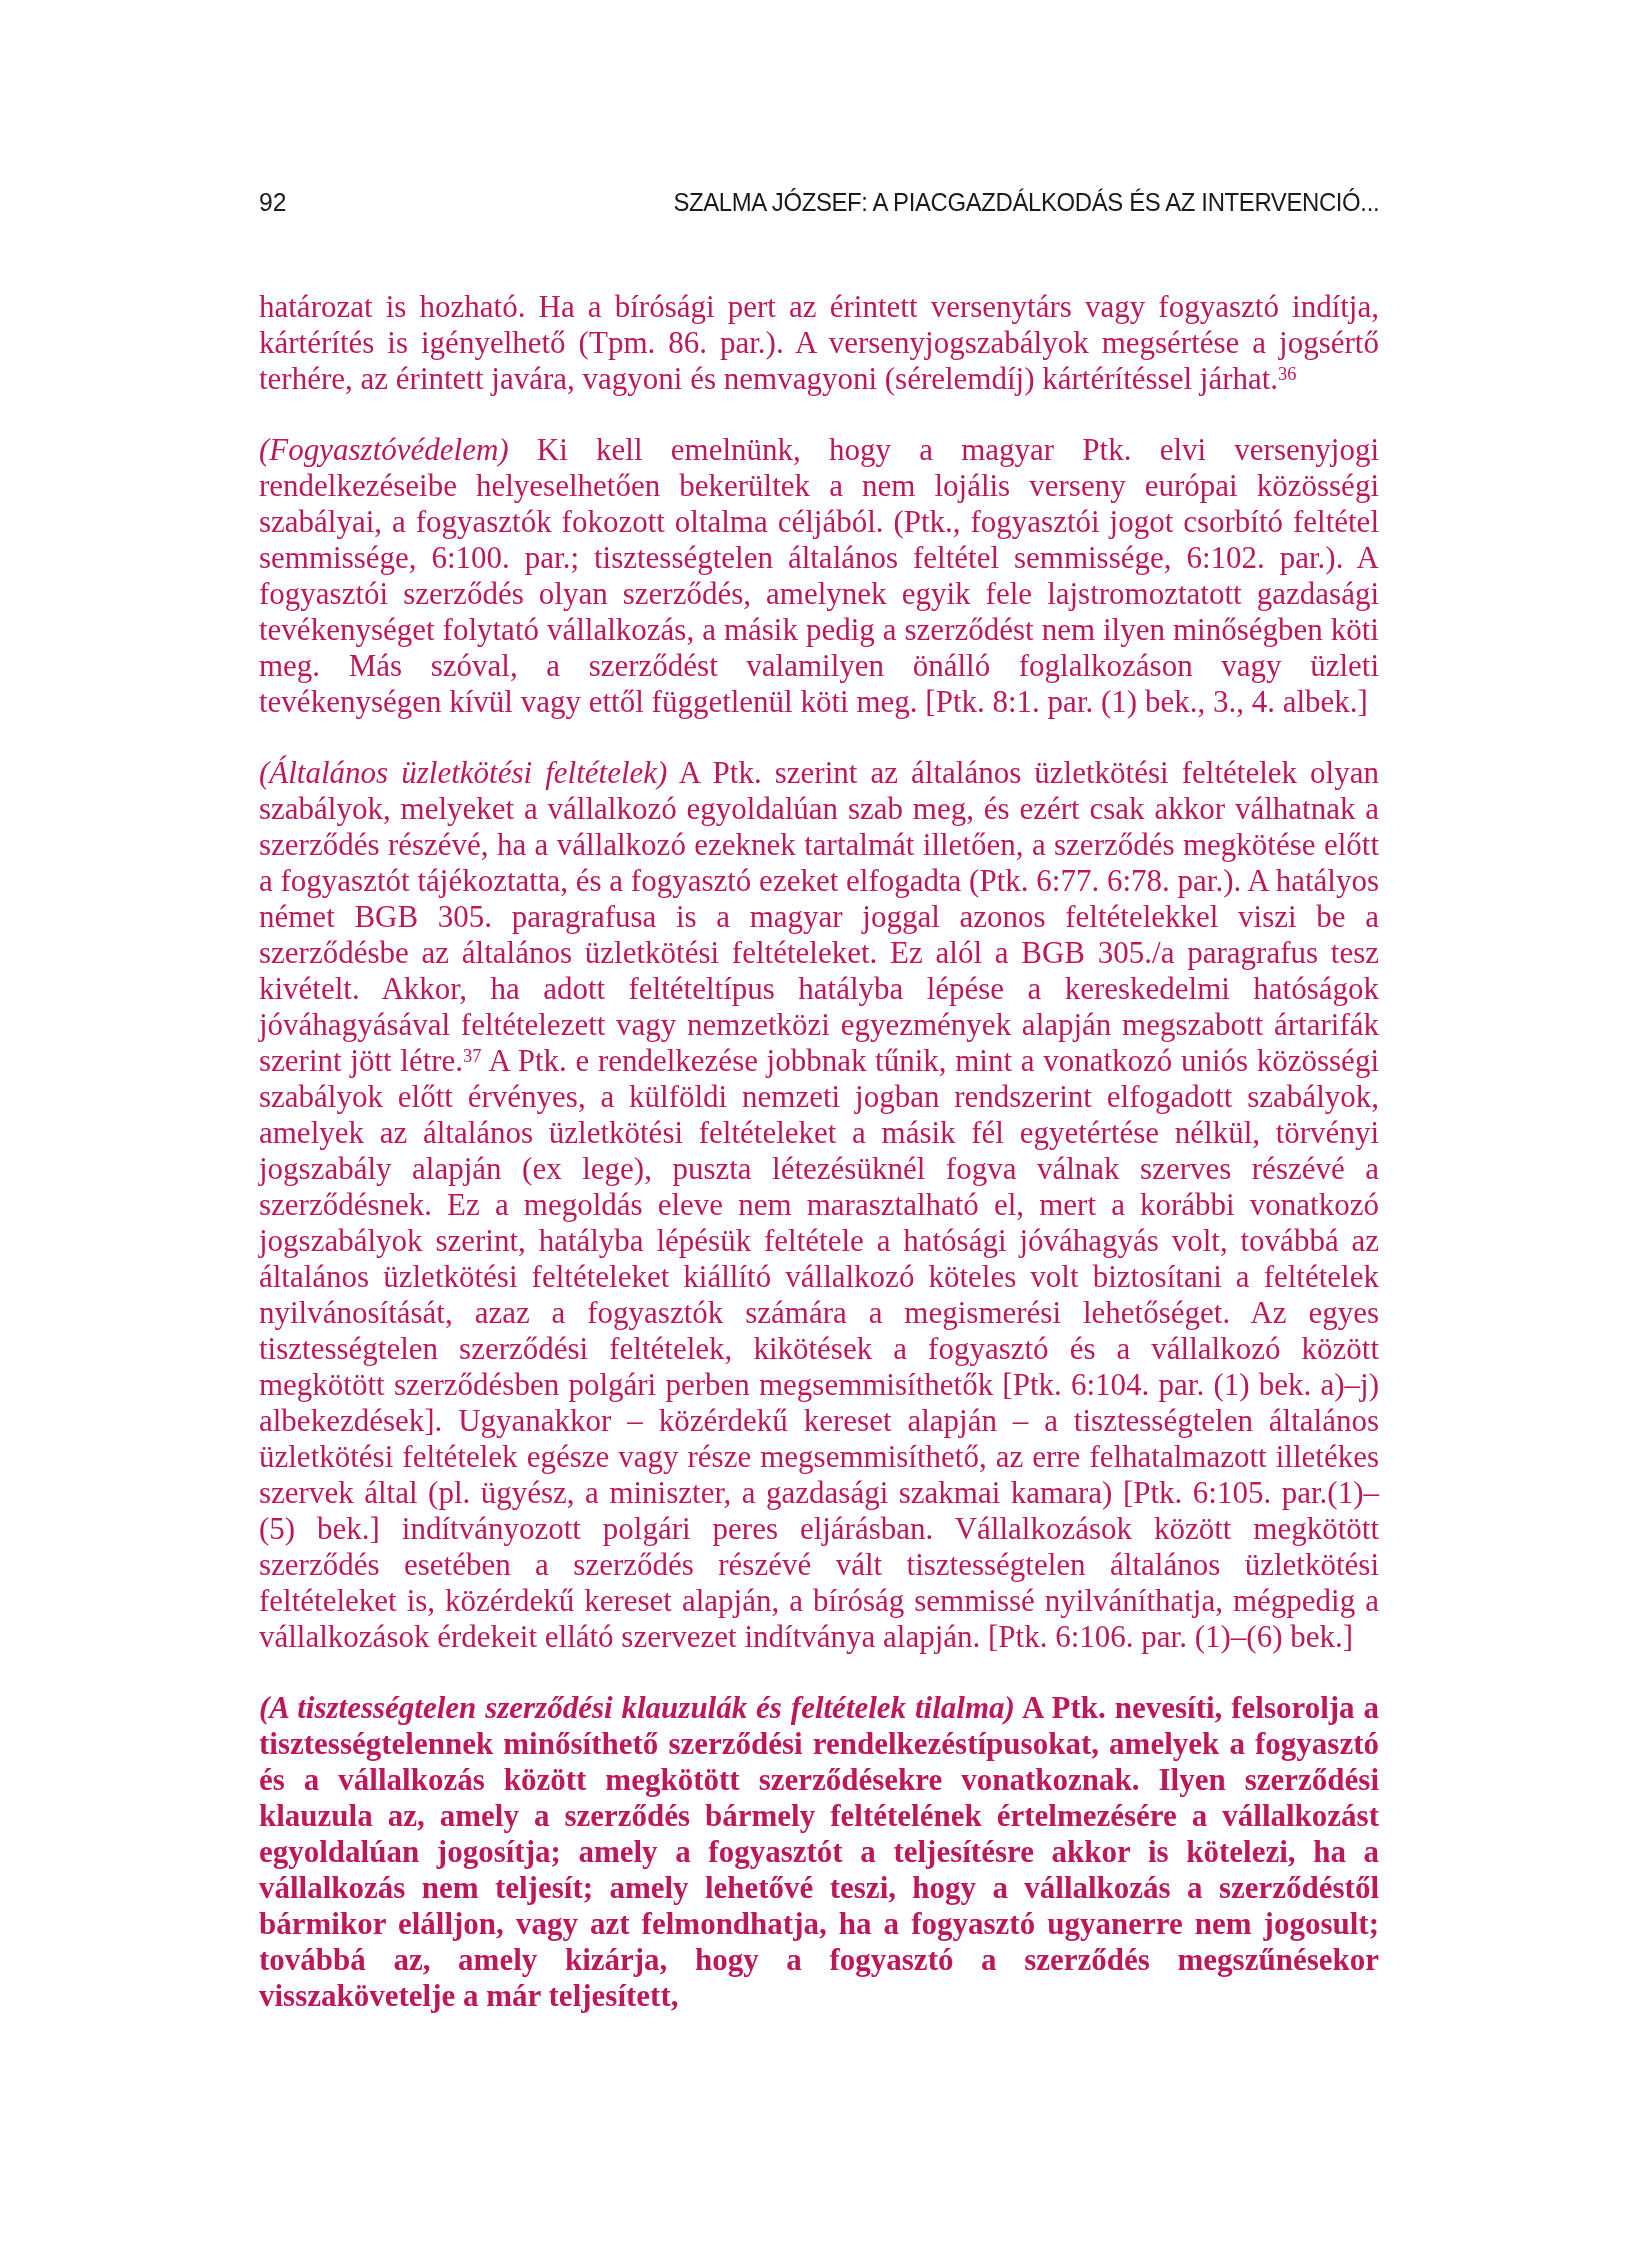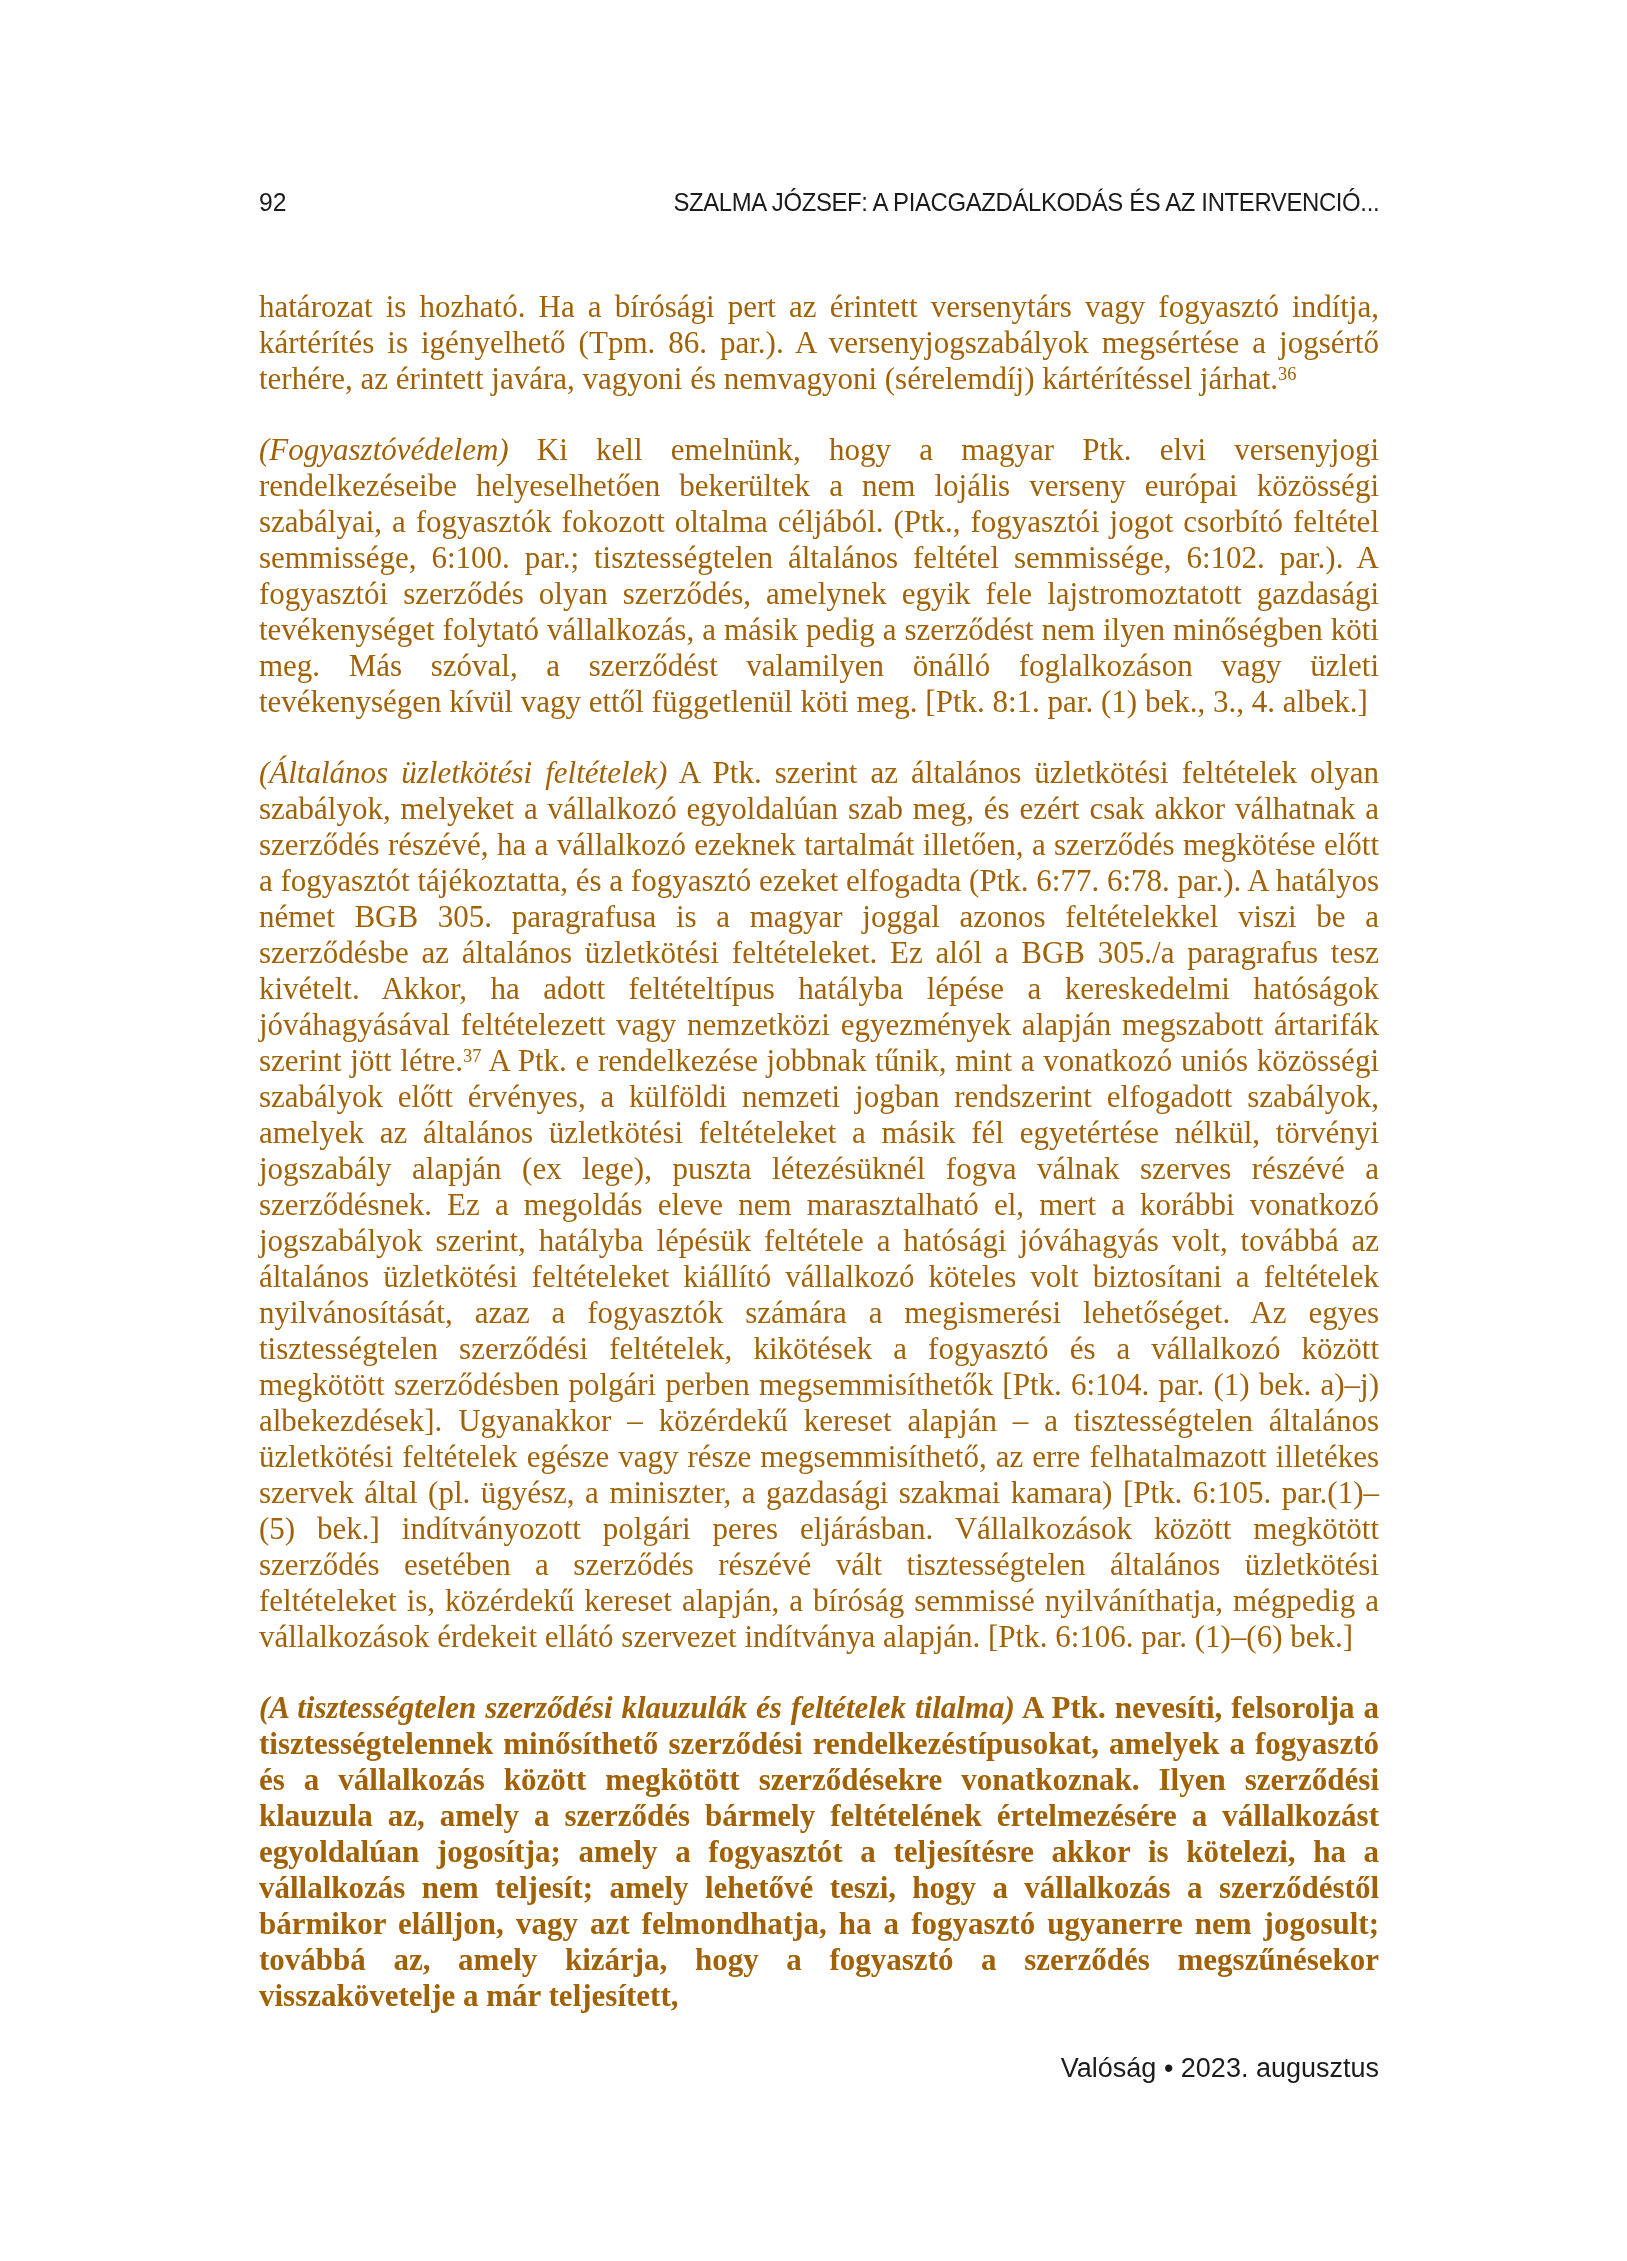--- a/index.html
+++ b/index.html
@@ -36,21 +36,21 @@
     letter-spacing: -0.4px;
   }
   .article-text {
     position: absolute;
     top: 289px;
     left: 259px;
     width: 1120px;
     font-family: "Liberation Serif", serif;
     font-size: 31px;
     line-height: 36px;
-    color: #a16207;
+    color: #be185d;
     text-align: justify;
     text-justify: inter-word;
   }
   .para { margin: 0 0 35px 0; }
   .para:last-child { margin-bottom: 0; font-weight: bold; }
   .lead-italic { font-style: italic; }
   sup.footnote-ref {
     font-size: 18.4px;
     line-height: 0;
     position: relative;
@@ -79,16 +79,15 @@
     <span class="running-title">SZALMA JÓZSEF: A PIACGAZDÁLKODÁS ÉS AZ INTERVENCIÓ...</span>
   </header>
 
   <main class="article-text">
       <p class="para"><span class="body-run">határozat is hozható. Ha a bírósági pert az érintett versenytárs vagy fogyasztó indítja, kártérítés is igényelhető (Tpm. 86. par.). A versenyjogszabályok megsértése a jogsértő terhére, az érintett javára, vagyoni és nemvagyoni (sérelemdíj) kártérítéssel járhat.</span><sup class="footnote-ref">36</sup></p>
       <p class="para"><span class="lead-italic">(Fogyasztóvédelem)</span><span class="body-run"> Ki kell emelnünk, hogy a magyar Ptk. elvi versenyjogi rendelkezéseibe helyeselhetően bekerültek a nem lojális verseny európai közösségi szabályai, a fogyasztók fokozott oltalma céljából. (Ptk., fogyasztói jogot csorbító feltétel semmissége, 6:100. par.; tisztességtelen általános feltétel semmissége, 6:102. par.). A fogyasztói szerződés olyan szerződés, amelynek egyik fele lajstromoztatott gazdasági tevékenységet folytató vállalkozás, a másik pedig a szerződést nem ilyen minőségben köti meg. Más szóval, a szerződést valamilyen önálló foglalkozáson vagy üzleti tevékenységen kívül vagy ettől függetlenül köti meg. [Ptk. 8:1. par. (1) bek., 3., 4. albek.]</span></p>
       <p class="para"><span class="lead-italic">(Általános üzletkötési feltételek)</span><span class="body-run"> A Ptk. szerint az általános üzletkötési feltételek olyan szabályok, melyeket a vállalkozó egyoldalúan szab meg, és ezért csak akkor válhatnak a szerződés részévé, ha a vállalkozó ezeknek tartalmát illetően, a szerződés megkötése előtt a fogyasztót tájékoztatta, és a fogyasztó ezeket elfogadta (Ptk. 6:77. 6:78. par.). A hatályos német BGB 305. paragrafusa is a magyar joggal azonos feltételekkel viszi be a szerződésbe az általános üzletkötési feltételeket. Ez alól a BGB 305./a paragrafus tesz kivételt. Akkor, ha adott feltételtípus hatályba lépése a kereskedelmi hatóságok jóváhagyásával feltételezett vagy nemzetközi egyezmények alapján megszabott ártarifák szerint jött létre.</span><sup class="footnote-ref">37</sup><span class="body-run"> A Ptk. e rendelkezése jobbnak tűnik, mint a vonatkozó uniós közösségi szabályok előtt érvényes, a külföldi nemzeti jogban rendszerint elfogadott szabályok, amelyek az általános üzletkötési feltételeket a másik fél egyetértése nélkül, törvényi jogszabály alapján (ex lege), puszta létezésüknél fogva válnak szerves részévé a szerződésnek. Ez a megoldás eleve nem marasztalható el, mert a korábbi vonatkozó jogszabályok szerint, hatályba lépésük feltétele a hatósági jóváhagyás volt, továbbá az általános üzletkötési feltételeket kiállító vállalkozó köteles volt biztosítani a feltételek nyilvánosítását, azaz a fogyasztók számára a megismerési lehetőséget. Az egyes tisztességtelen szerződési feltételek, kikötések a fogyasztó és a vállalkozó között megkötött szerződésben polgári perben megsemmisíthetők [Ptk. 6:104. par. (1) bek. a)–j) albekezdések]. Ugyanakkor – közérdekű kereset alapján – a tisztességtelen általános üzletkötési feltételek egésze vagy része megsemmisíthető, az erre felhatalmazott illetékes szervek által (pl. ügyész, a miniszter, a gazdasági szakmai kamara) [Ptk. 6:105. par.(1)–(5) bek.] indítványozott polgári peres eljárásban. Vállalkozások között megkötött szerződés esetében a szerződés részévé vált tisztességtelen általános üzletkötési feltételeket is, közérdekű kereset alapján, a bíróság semmissé nyilváníthatja, mégpedig a vállalkozások érdekeit ellátó szervezet indítványa alapján. [Ptk. 6:106. par. (1)–(6) bek.]</span></p>
       <p class="para"><span class="lead-italic">(A tisztességtelen szerződési klauzulák és feltételek tilalma)</span><span class="body-run"> A Ptk. nevesíti, felsorolja a tisztességtelennek minősíthető szerződési rendelkezéstípusokat, amelyek a fogyasztó és a vállalkozás között megkötött szerződésekre vonatkoznak. Ilyen szerződési klauzula az, amely a szerződés bármely feltételének értelmezésére a vállalkozást egyoldalúan jogosítja; amely a fogyasztót a teljesítésre akkor is kötelezi, ha a vállalkozás nem teljesít; amely lehetővé teszi, hogy a vállalkozás a szerződéstől bármikor elálljon, vagy azt felmondhatja, ha a fogyasztó ugyanerre nem jogosult; továbbá az, amely kizárja, hogy a fogyasztó a szerződés megszűnésekor visszakövetelje a már teljesített,</span></p>
     </main>
 
-  <footer class="journal-footer">Valóság • 2023. augusztus</footer>
 
 </div>
 
 
 </body></html>

